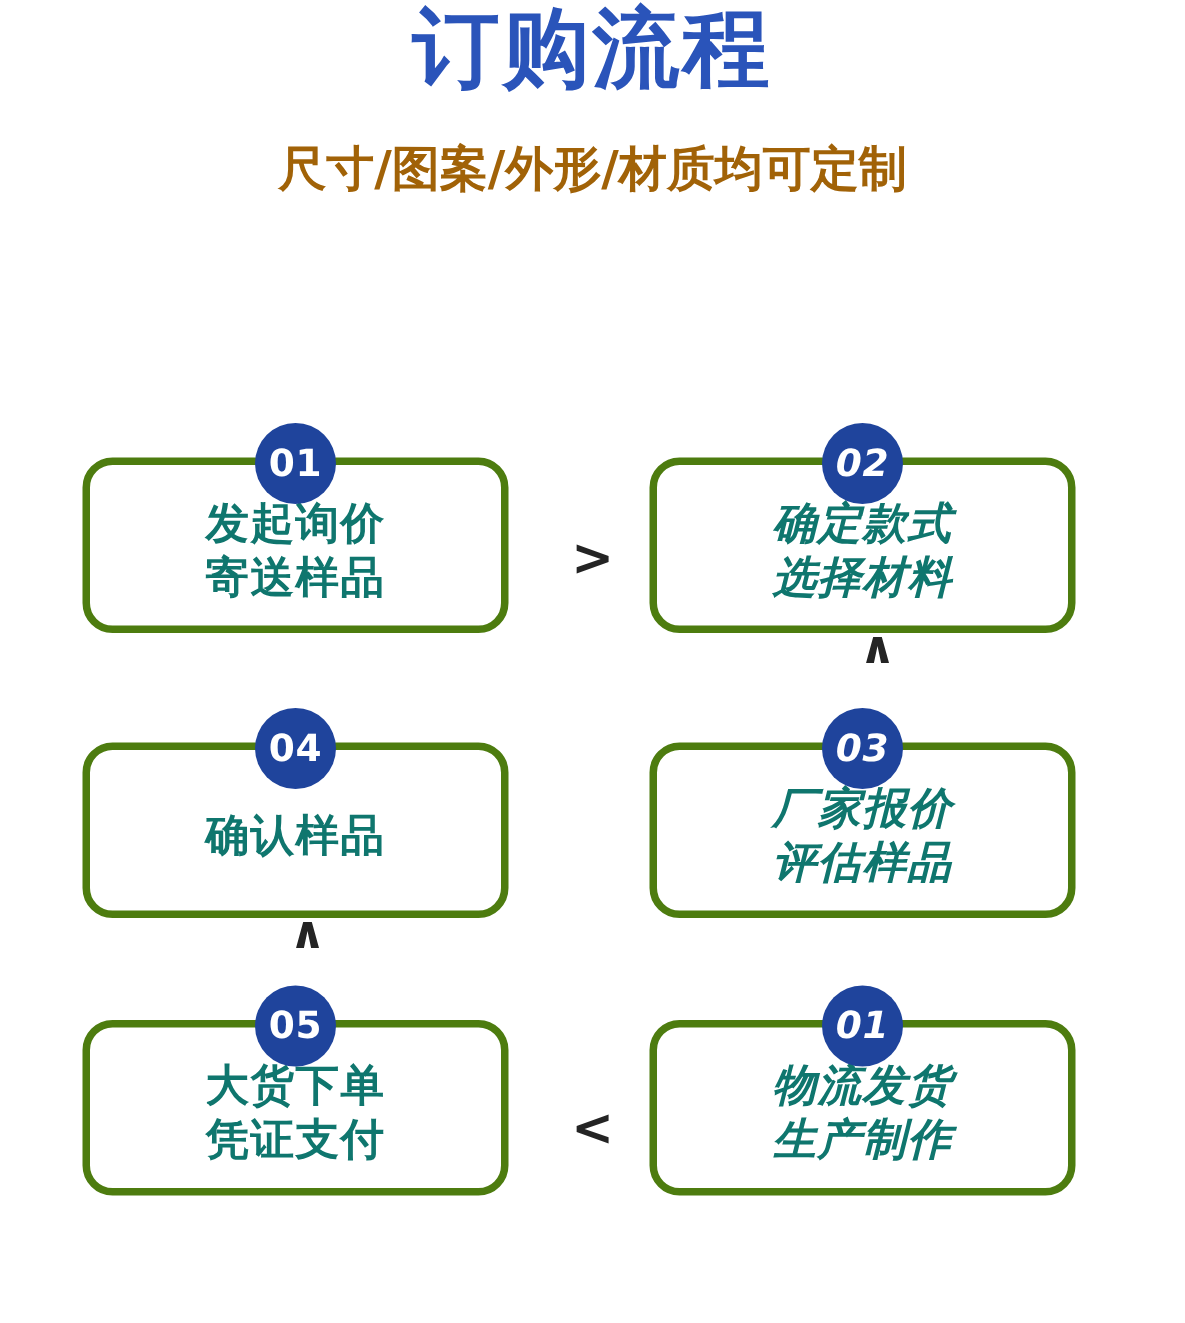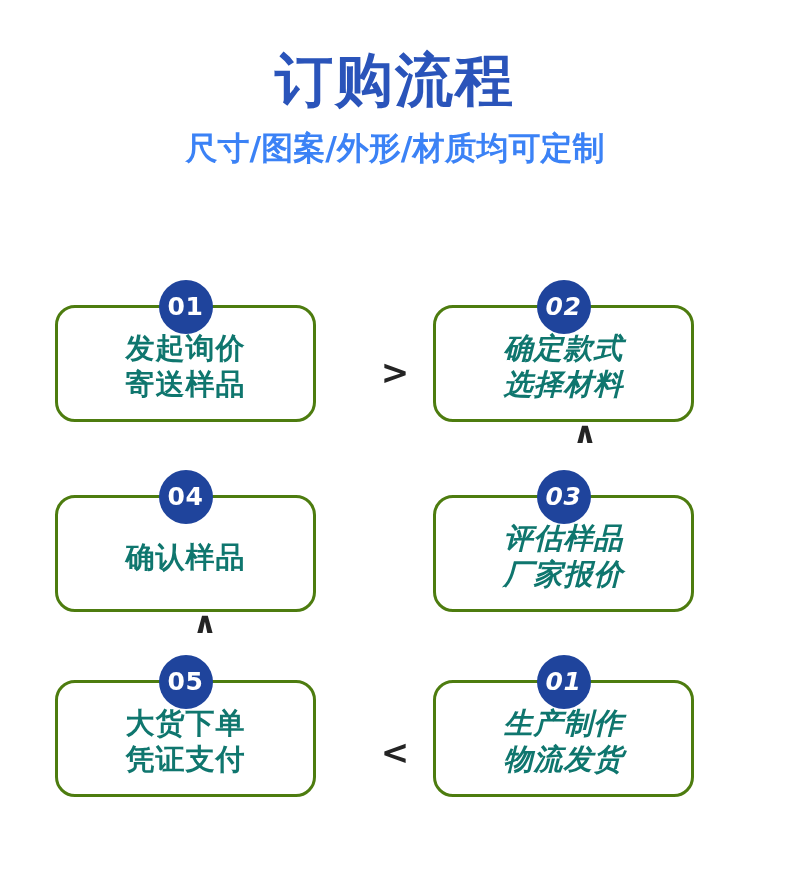--- a/index.html
+++ b/index.html
@@ -18,36 +18,35 @@
   
   .header {
     position: absolute;
     left: 0;
     top: 0;
     width: 790px;
     text-align: center;
   }
   .page-title {
     margin: 0;
-    padding-top: 48px;
     font-size: 58px;
     line-height: 1.12;
     font-weight: 700;
     letter-spacing: 2px;
     color: #2a54ba;
     font-family: "DejaVu Sans", "Liberation Sans", sans-serif;
   }
   .page-subtitle {
-    margin: 0;
+    margin: 12px;
     padding-top: 16px;
     font-size: 32px;
     line-height: 1.2;
     font-weight: 700;
     letter-spacing: 0px;
-    color: #3b82f6;
+    color: #a16207;
     font-family: "DejaVu Sans", "Liberation Sans", sans-serif;
   }
 
   
   .flow {
     position: absolute;
     left: 0;
     top: 240px;
     width: 790px;
     height: 600px;
@@ -58,23 +57,23 @@
     width: 790px;
     height: 170px;
   }
   .row-1 { top: 20px; }
   .row-2 { top: 210px; }
   .row-3 { top: 395px; }
 
   .step-card {
     position: absolute;
     top: 45px;
-    width: 261px;
+    width: 284px;
     height: 117px;
-    border: 3px solid #4d7c0f;
+    border: 5px solid #4d7c0f;
     border-radius: 20px;
     background: #ffffff;
     box-sizing: border-box;
   }
   .card-left  { left: 55px; }
   .card-right { left: 433px; font-style: italic; }
 
   .step-badge {
     position: absolute;
     top: -28px;
@@ -173,39 +172,39 @@
       <div class="step-text">
         <span>确认样品</span>
       </div>
     </div>
 
     <div class="arrow arrow-h arrow-r2">&lt;</div>
 
     <div class="step-card card-right">
       <div class="step-badge">03</div>
       <div class="step-text">
+        <span>厂家报价</span>
         <span>评估样品</span>
-        <span>厂家报价</span>
       </div>
     </div>
   </div>
 
   <div class="arrow arrow-v arrow-up-left">∧</div>
 
   <div class="flow-row row-3">
     <div class="step-card card-left">
       <div class="step-badge">05</div>
       <div class="step-text">
         <span>大货下单</span>
         <span>凭证支付</span>
       </div>
     </div>
 
     <div class="step-card card-right">
       <div class="step-badge">01</div>
       <div class="step-text">
+        <span>物流发货</span>
         <span>生产制作</span>
-        <span>物流发货</span>
       </div>
     </div>
   </div>
 
 </div>
 
 </body></html>

